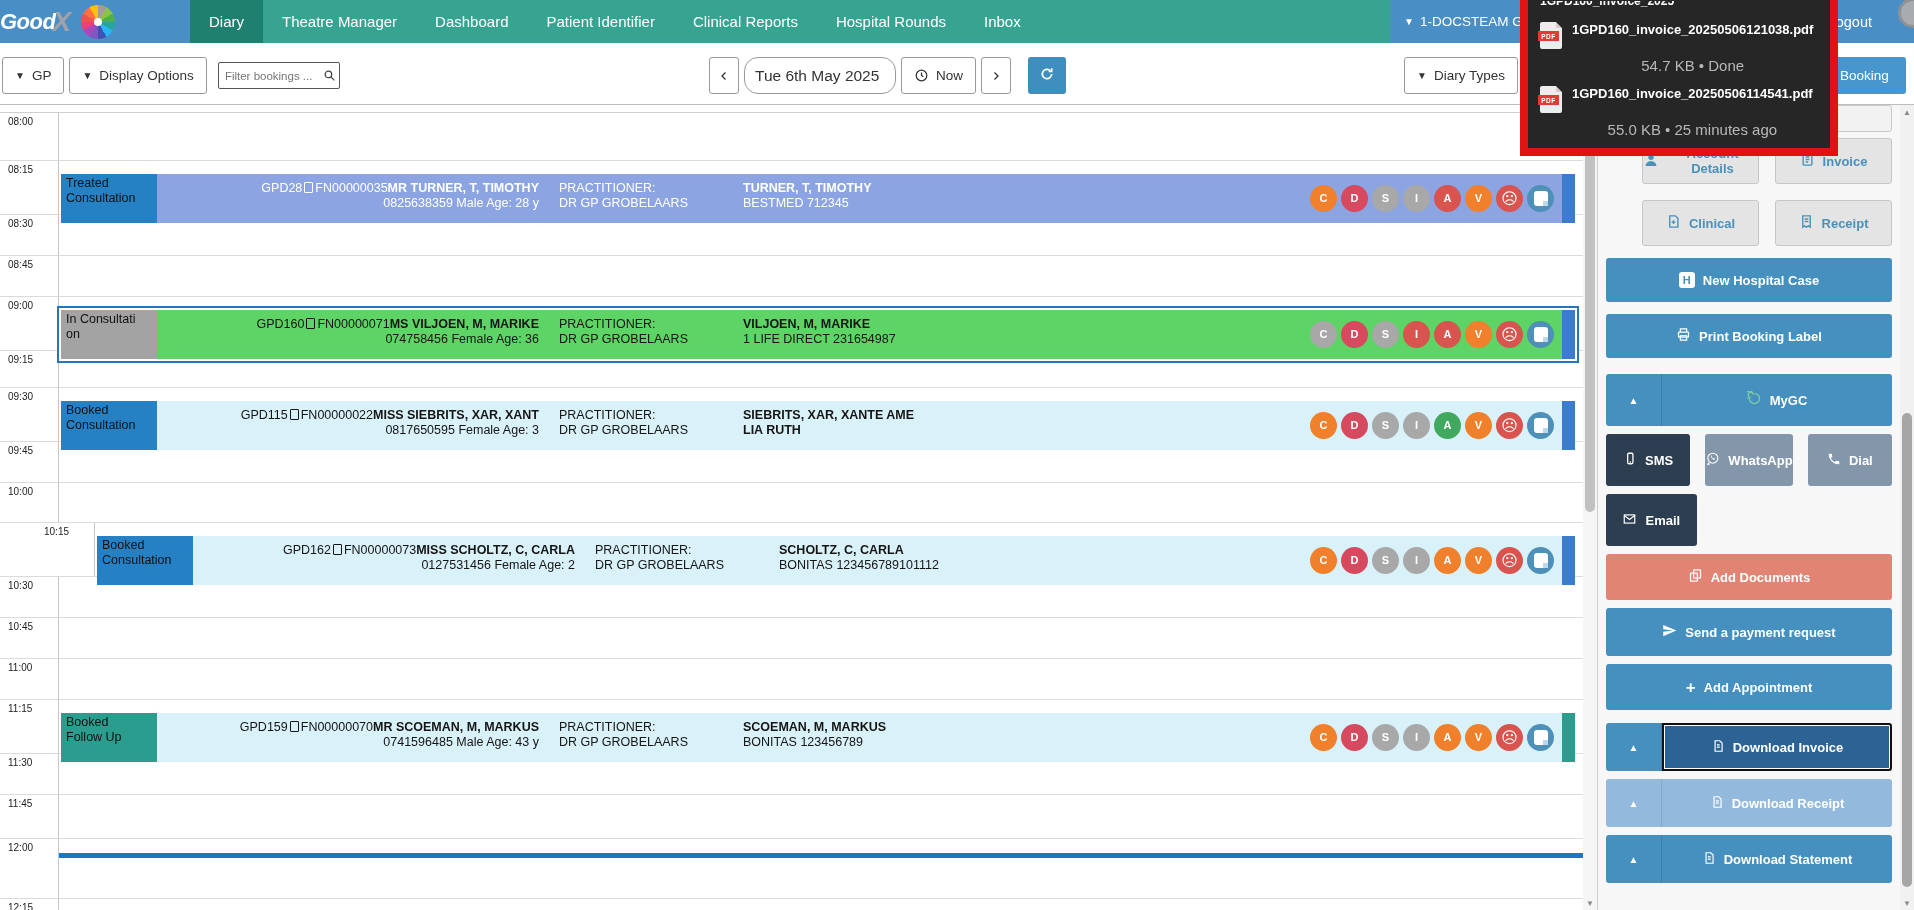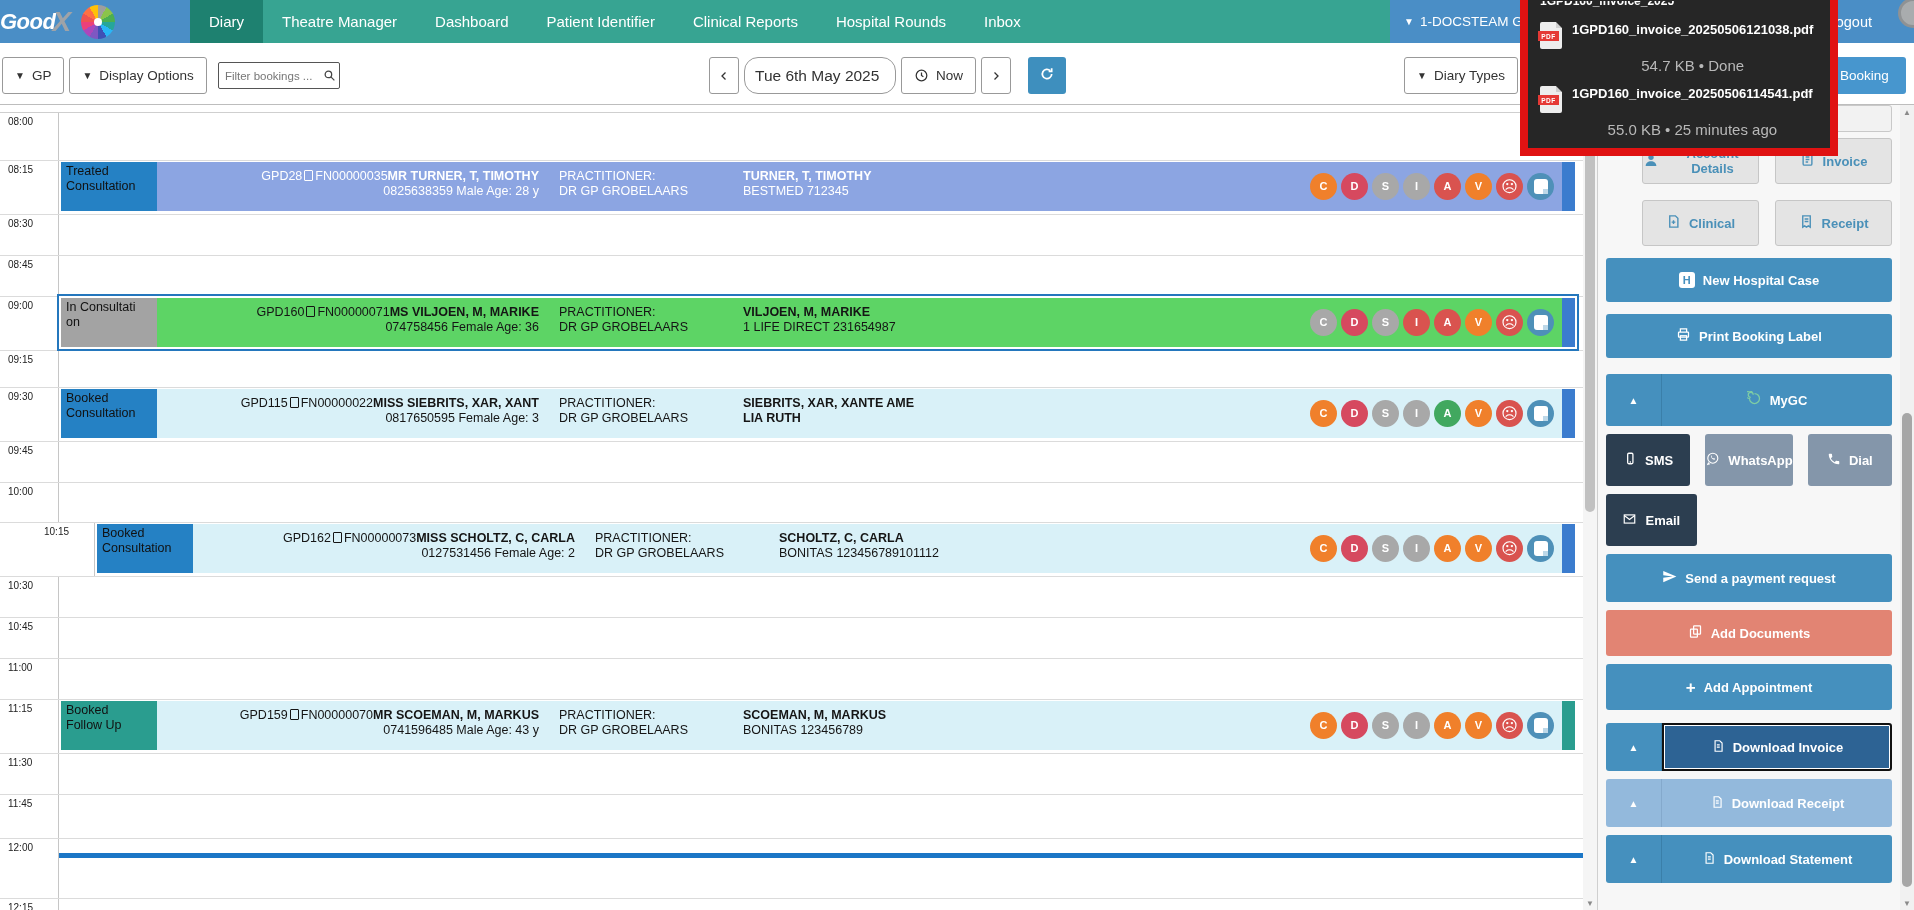--- a/index.html
+++ b/index.html
@@ -38,21 +38,21 @@
   .refresh-btn { width:38px; height:37px; margin-left:12px; background:#3E8FBE; border:none; border-radius:3px; display:inline-flex; align-items:center; justify-content:center; cursor:pointer; }
   .newbooking-btn { position:absolute; left:1792px; top:14px; width:114px; height:37px; background:#4796CE; color:#fff; border:none; border-radius:3px; font-size:13.5px; font-family:inherit; cursor:pointer; z-index:1; }
 
   
   .calendar { position:absolute; left:0; top:105px; width:1583px; height:805px; overflow:hidden; background:#fff; }
   .cal-spacer { height:8px; border-bottom:1px solid #CFCFCF; }
   .slot { display:flex; border-bottom:1px solid #DBDBDB; }
   .gut { width:59px; border-right:1px solid #C6C6C6; font-size:10px; color:#222; padding:3px 0 0 8px; }
   .cell { flex:1; position:relative; }
   .dayline { height:5px; background:#1B76C6; margin-top:14px; }
-  .appt { display:flex; align-items:stretch; margin:1px 8px 0 2px; cursor:pointer; font-size:12.5px; line-height:15px; }
+  .appt { display:flex; align-items:stretch; margin:13px 8px 0 2px; cursor:pointer; font-size:12.5px; line-height:15px; }
   .appt.sel { position:relative; z-index:3; box-shadow:0 0 0 2px #FFFFFF, 0 0 0 4px #2477BD; }
   .alabel { width:96px; flex:0 0 96px; color:#111; padding:2px 5px; white-space:pre-line; }
   .ainfo { flex:0 0 390px; text-align:right; padding:7px 8px 0 0; white-space:nowrap; overflow:hidden; }
   .ainfo b, .aalt b { font-weight:bold; }
   .apract { flex:0 0 182px; padding:7px 0 0 12px; white-space:nowrap; }
   .aalt { flex:1 1 auto; padding:7px 0 0 14px; overflow:hidden; }
   .aalt .l1 { font-weight:bold; max-width:172px; word-break:break-all; }
   .aalt .l2 { white-space:nowrap; }
   .aicons { display:flex; align-items:center; gap:4px; margin-right:6px; }
   .circ { width:27px; height:27px; border-radius:50%; display:flex; align-items:center; justify-content:center; color:#fff; font-size:11px; font-weight:bold; flex:0 0 27px; }
@@ -580,35 +580,35 @@
     </div>
 
     <button class="sbtn dark third mt8" style="height:52px;">
         <span><svg width="15" height="14" viewBox="0 0 24 24" fill="none" stroke="#fff" stroke-width="2">
             <rect x="3" y="5" width="18" height="14"></rect>
             <path d="M3 6l9 7 9-7"></path>
           </svg></span>
         <span>Email</span>
       </button>
 
-    <button class="sbtn blue mt8 h48">
-        <span><svg width="15" height="15" viewBox="0 0 24 24">
-            <path d="M2 21l21-9L2 3v7l15 2-15 2z" fill="#fff"></path>
-          </svg></span>
-        <span>Send a payment request</span>
-      </button>
-
     <button class="sbtn salmon mt8">
         <span><svg width="15" height="15" viewBox="0 0 24 24" fill="none" stroke="#fff" stroke-width="2">
             <rect x="9" y="3" width="11" height="13" rx="1"></rect>
             <rect x="4" y="8" width="11" height="13" rx="1"></rect>
           </svg></span>
         <span>Add Documents</span>
       </button>
 
+    <button class="sbtn blue mt8 h48">
+        <span><svg width="15" height="15" viewBox="0 0 24 24">
+            <path d="M2 21l21-9L2 3v7l15 2-15 2z" fill="#fff"></path>
+          </svg></span>
+        <span>Send a payment request</span>
+      </button>
+
     <button class="sbtn blue mt8">
         <span class="plus-ico">+</span>
         <span>Add Appointment</span>
       </button>
 
     <div class="split mt13 h48">
       <div class="seg-arrow" style="height:48px;">▲</div>
       <button class="sbtn seg-main focus" style="color:#fff;">
           <span><svg width="14" height="14" viewBox="0 0 24 24" fill="none" stroke="#fff" stroke-width="2">
               <path d="M7 3h8l4 4v14H7z"></path>

